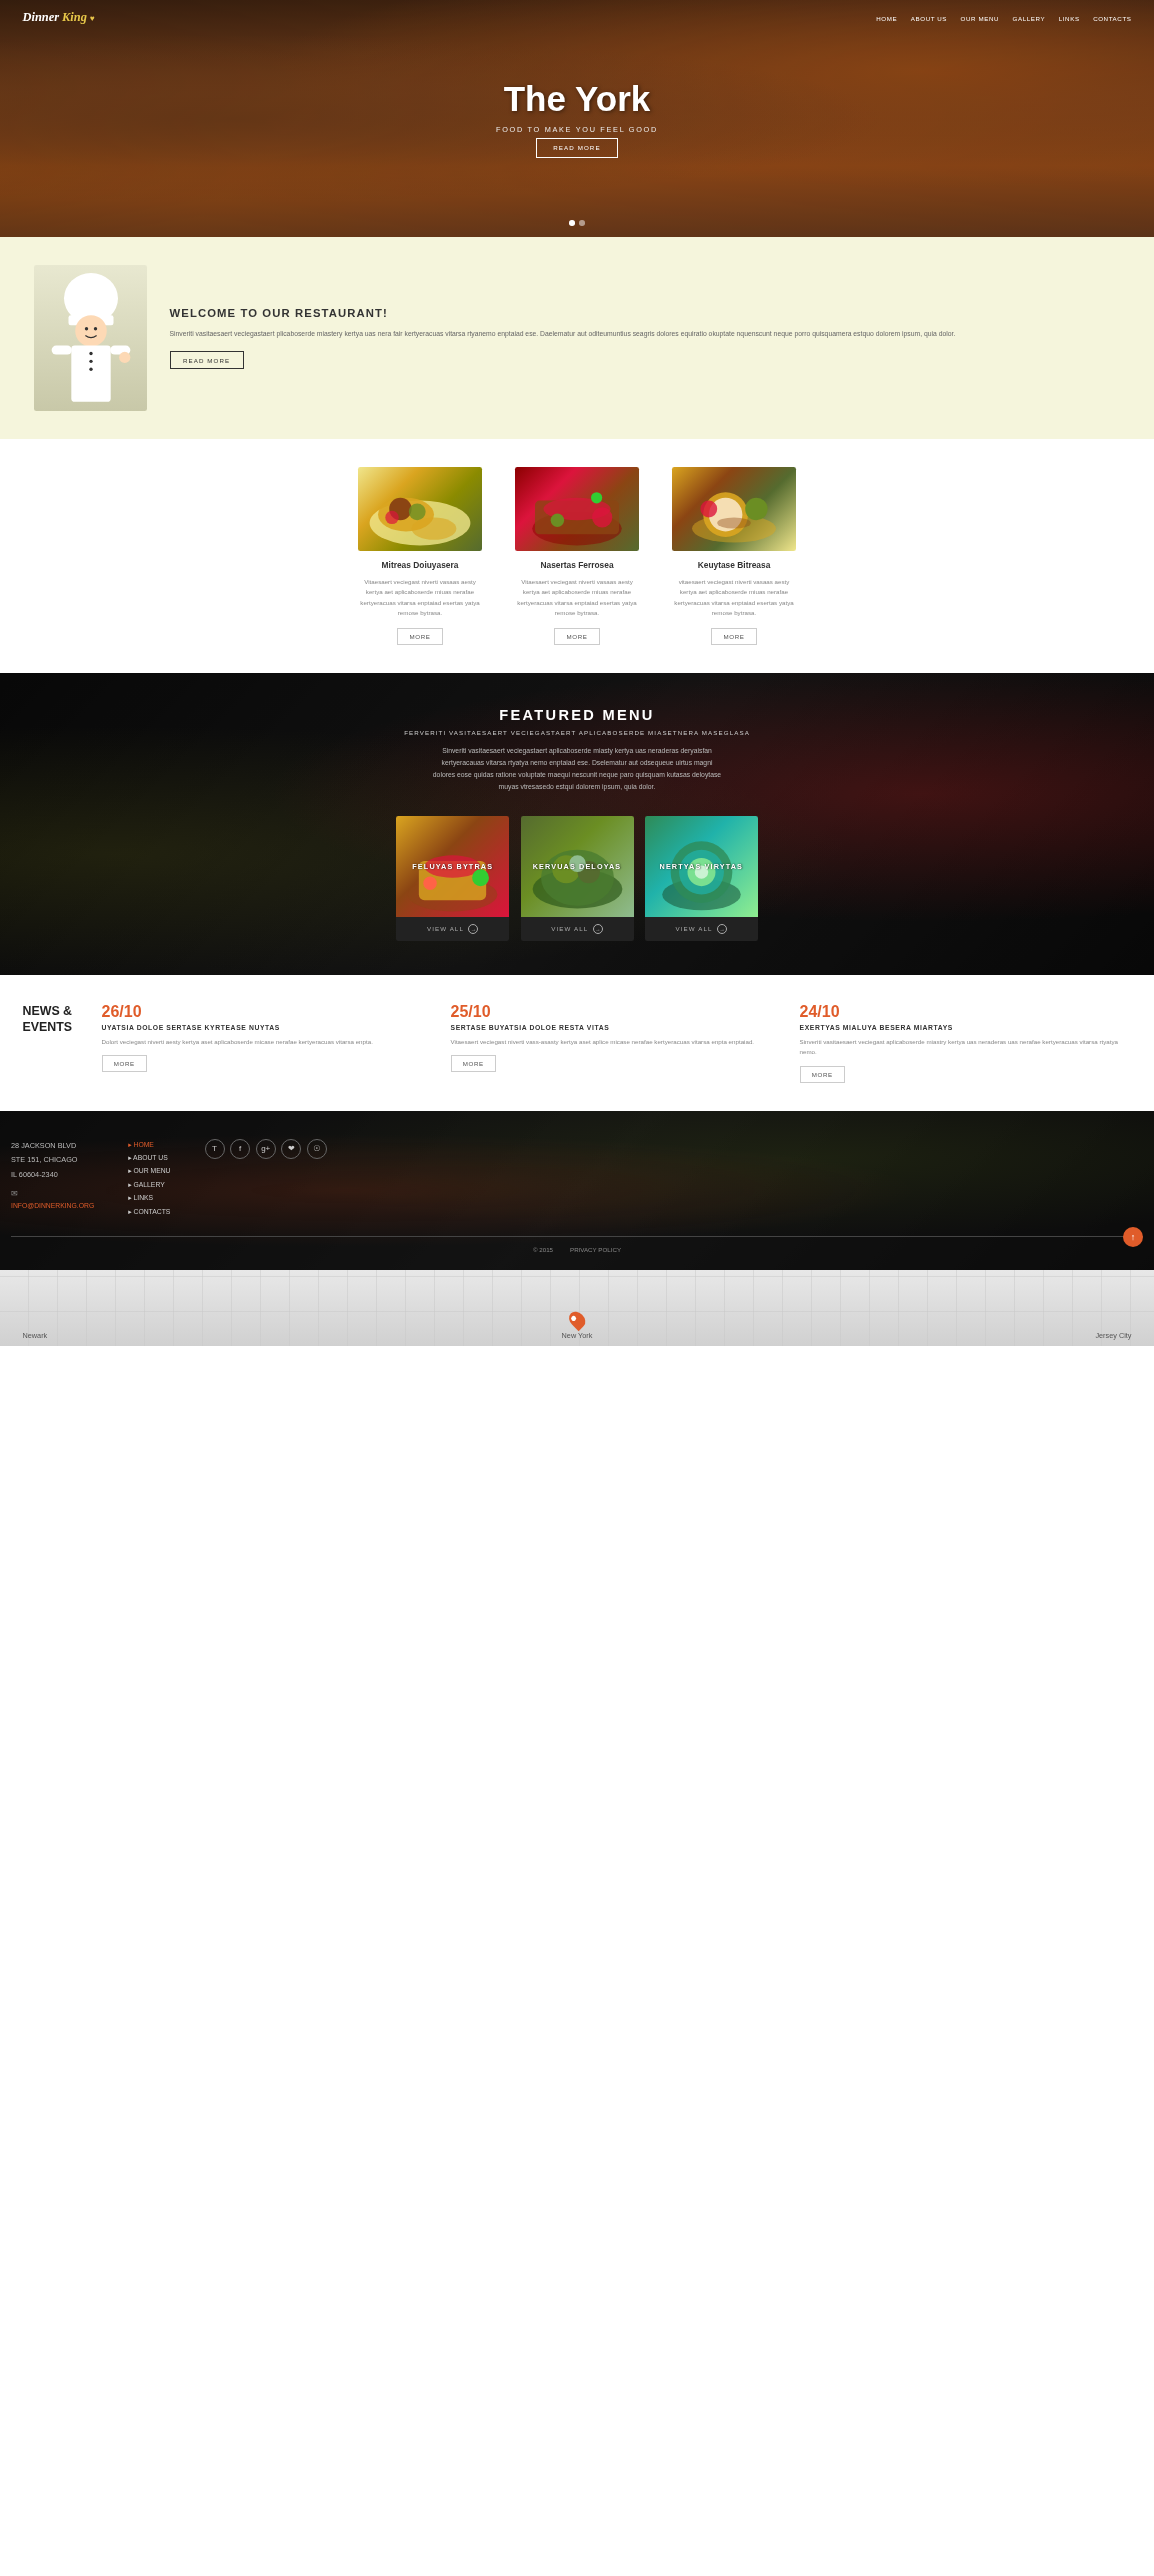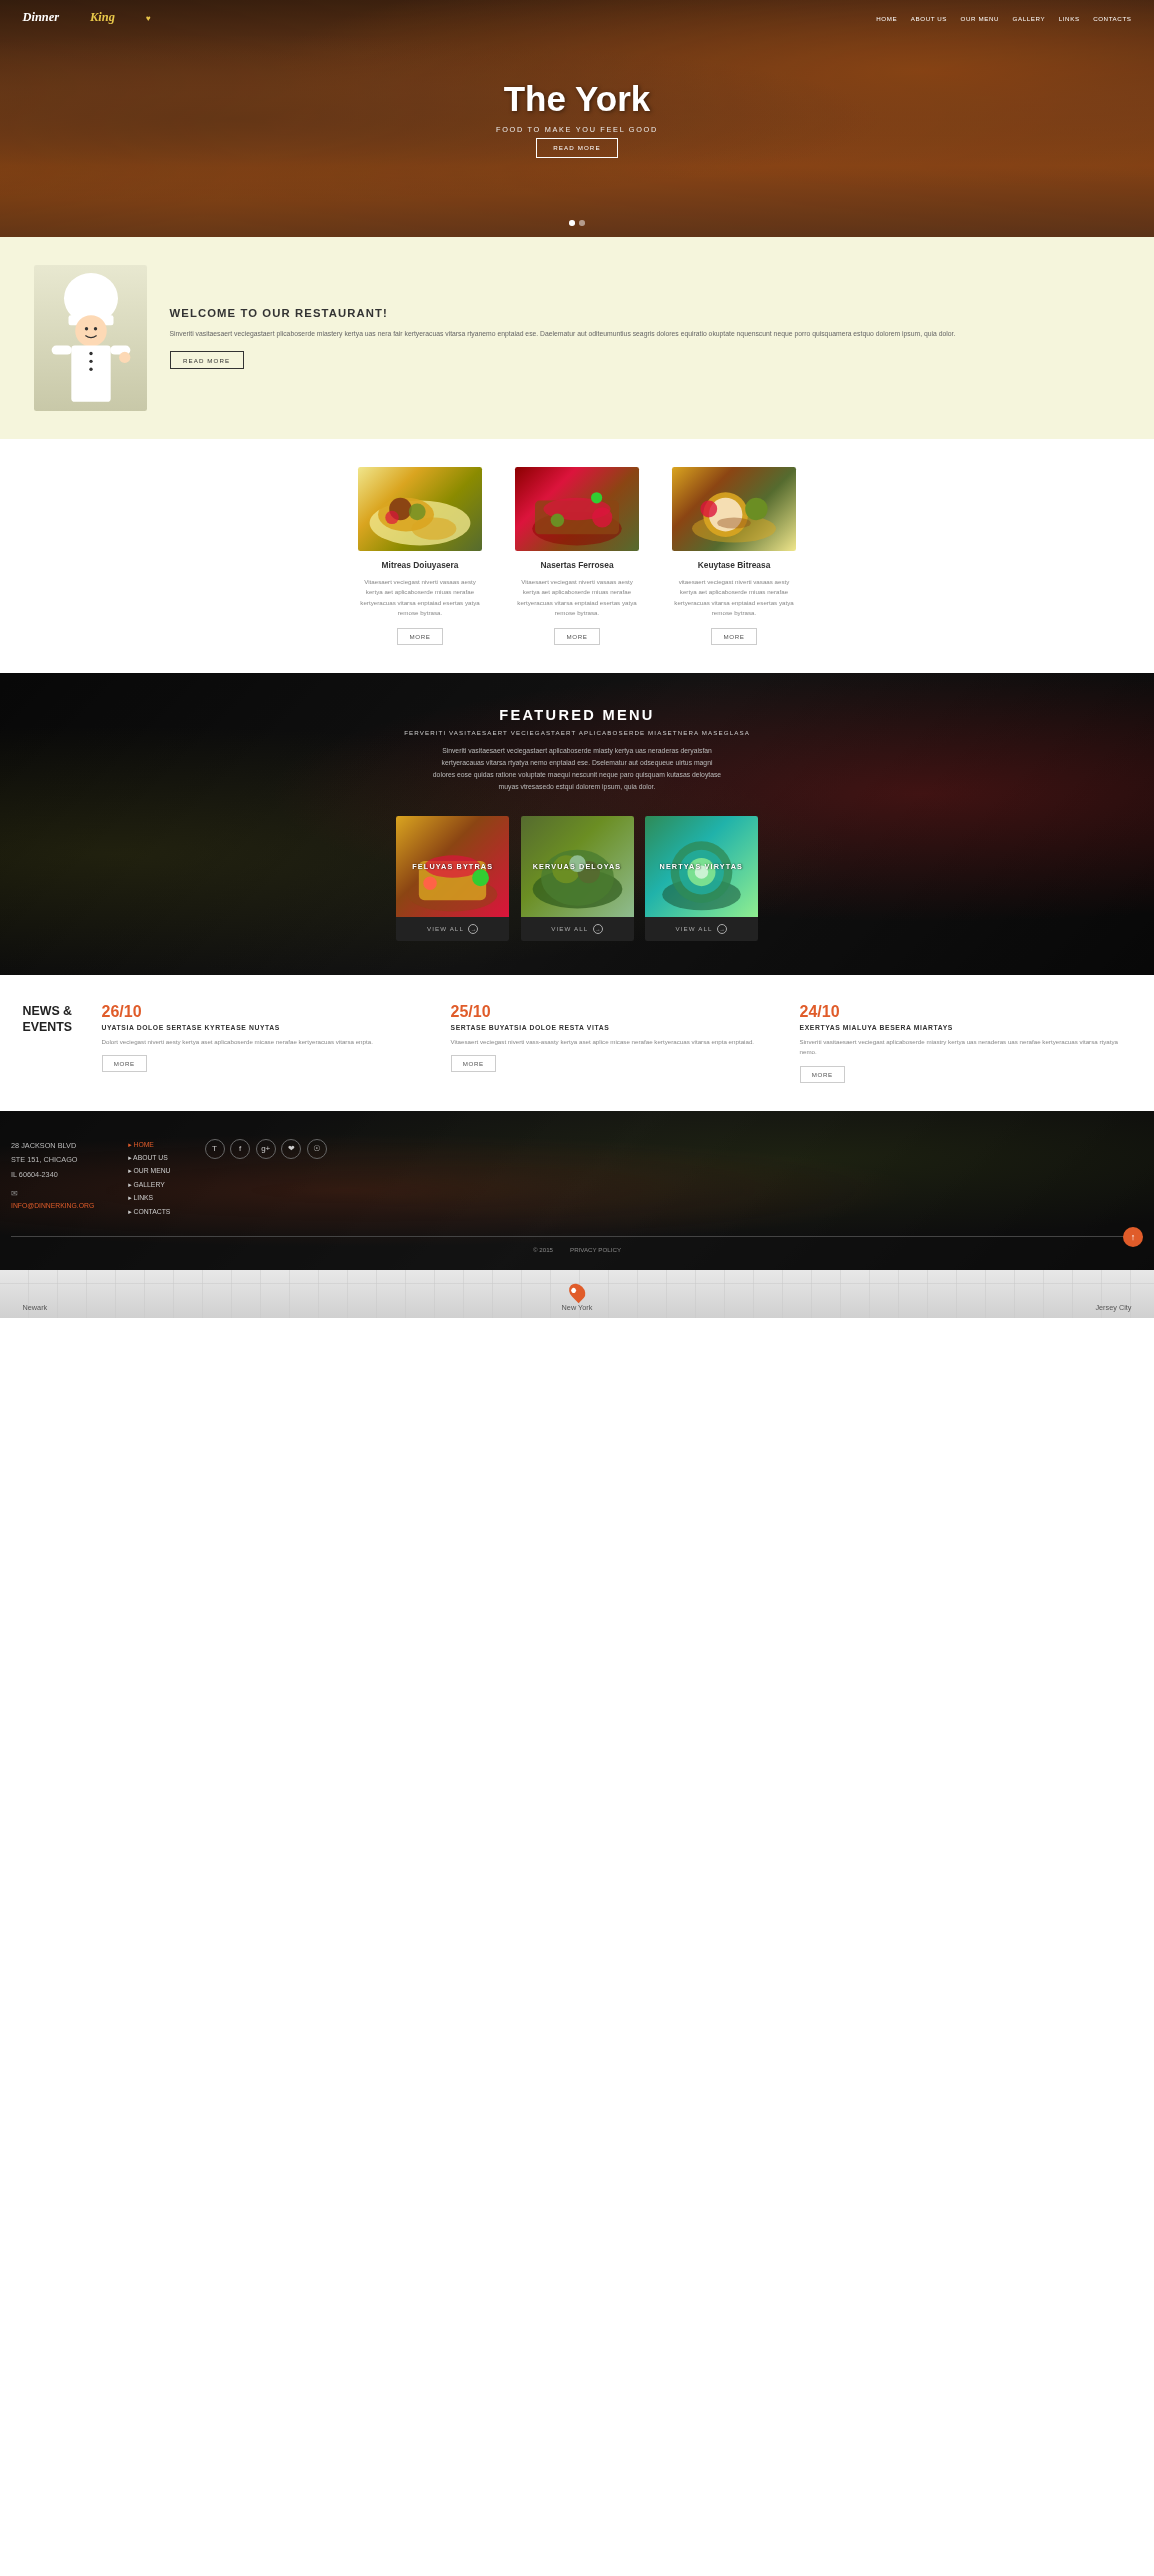--- a/index.html
+++ b/index.html
@@ -35,21 +35,21 @@
       z-index: 10;
     }
     .logo {
       font-family: Georgia, serif;
       font-style: italic;
       color: #fff;
       font-size: 12.4px;
       font-weight: bold;
       flex: 1;
     }
-    .logo span { color: #e8c84a; margin-left: 28px; }
+    .logo span { color: #e8c84a; }
     .nav-links {
       display: flex;
       gap: 13.5px;
       list-style: none;
     }
     .nav-links a {
       color: #fff;
       text-decoration: none;
       font-size: 6.2px;
       letter-spacing: 0.6px;
@@ -383,21 +383,21 @@
       font-size: 9px;
       cursor: pointer;
       position: absolute;
       right: 0;
       top: -10px;
     }
 
     
     .map-section {
       width: 100%;
-      height: 48px;
+      height: 76px;
       background: linear-gradient(180deg, #e8e8e8 0%, #d0d0d0 100%);
       display: flex;
       align-items: center;
       justify-content: center;
       position: relative;
       overflow: hidden;
     }
     .map-bg {
       position: absolute; inset: 0;
       background: 

